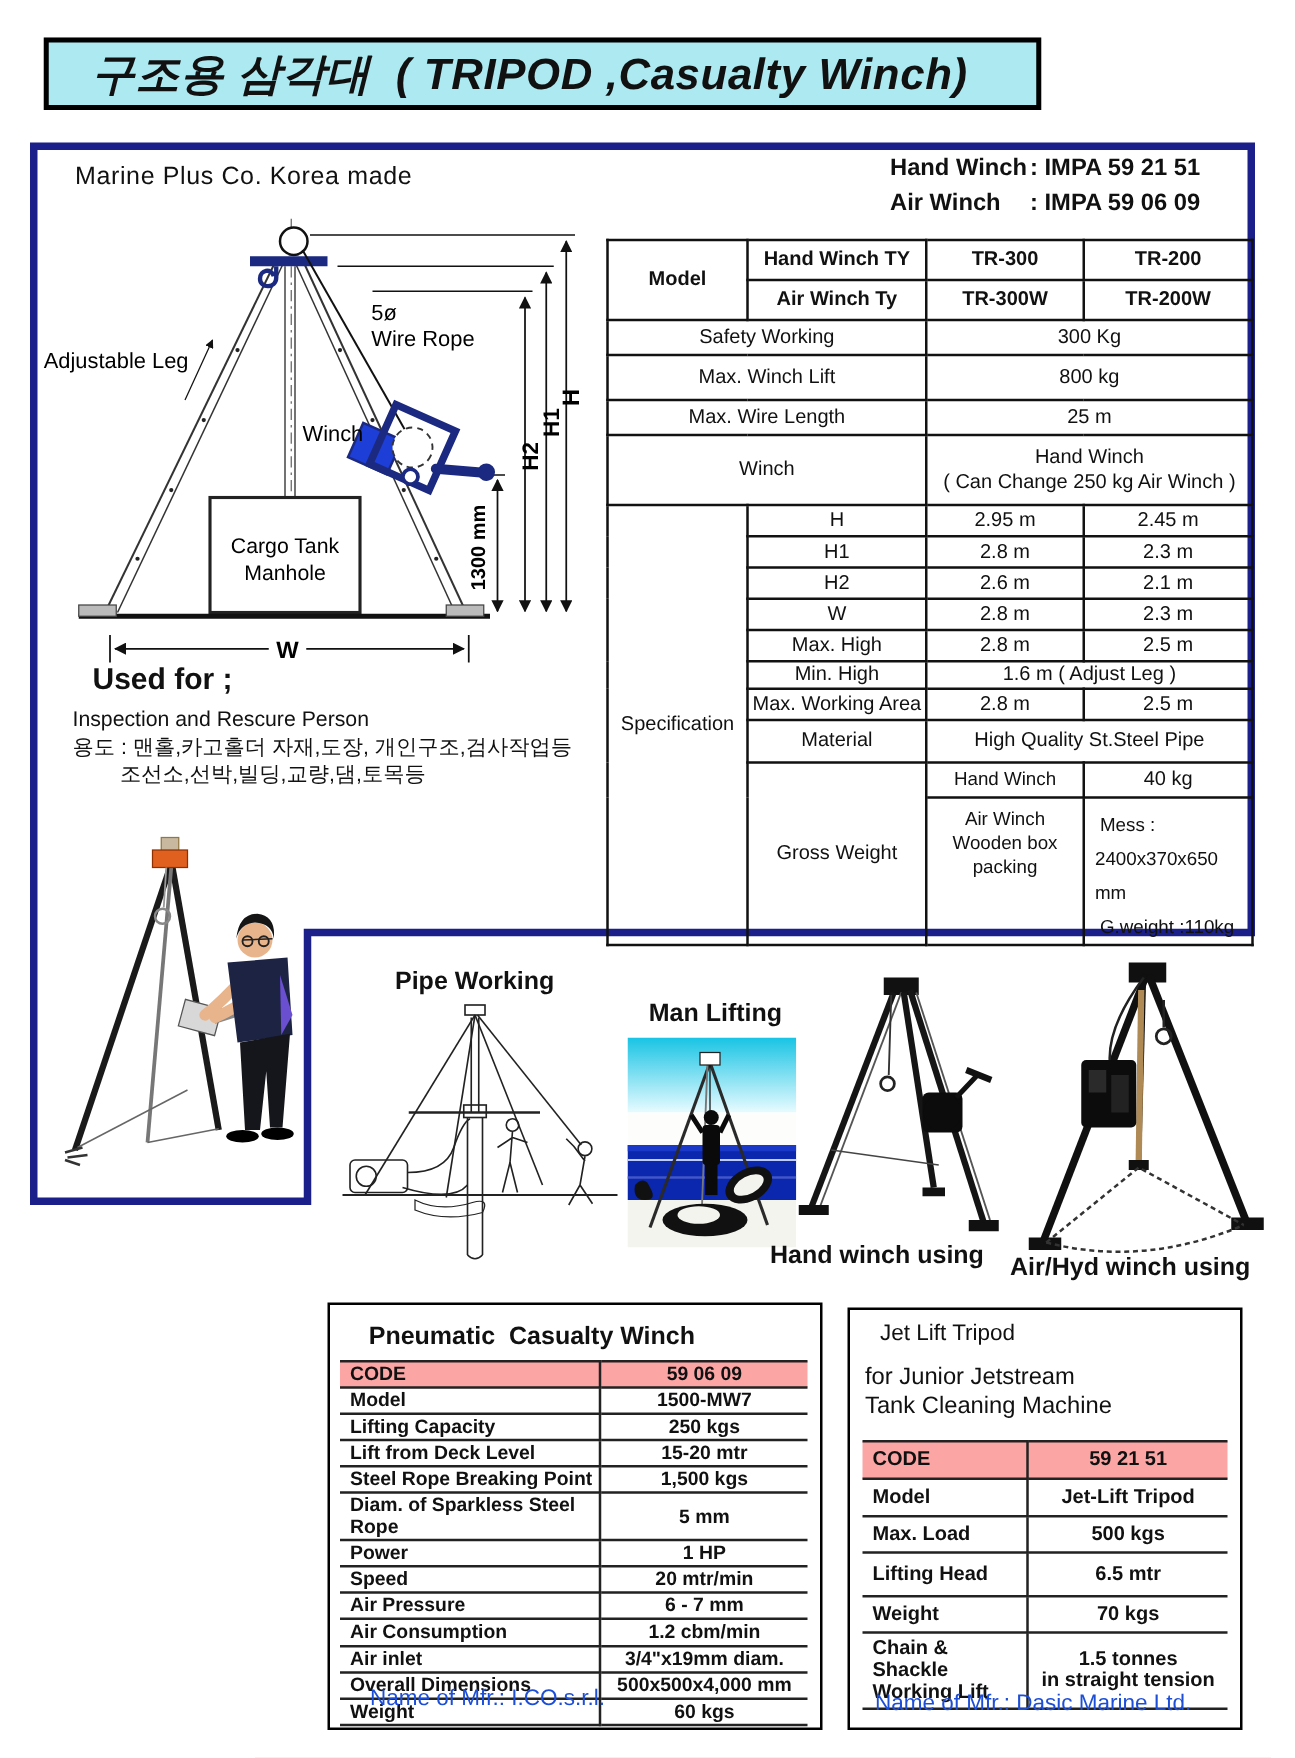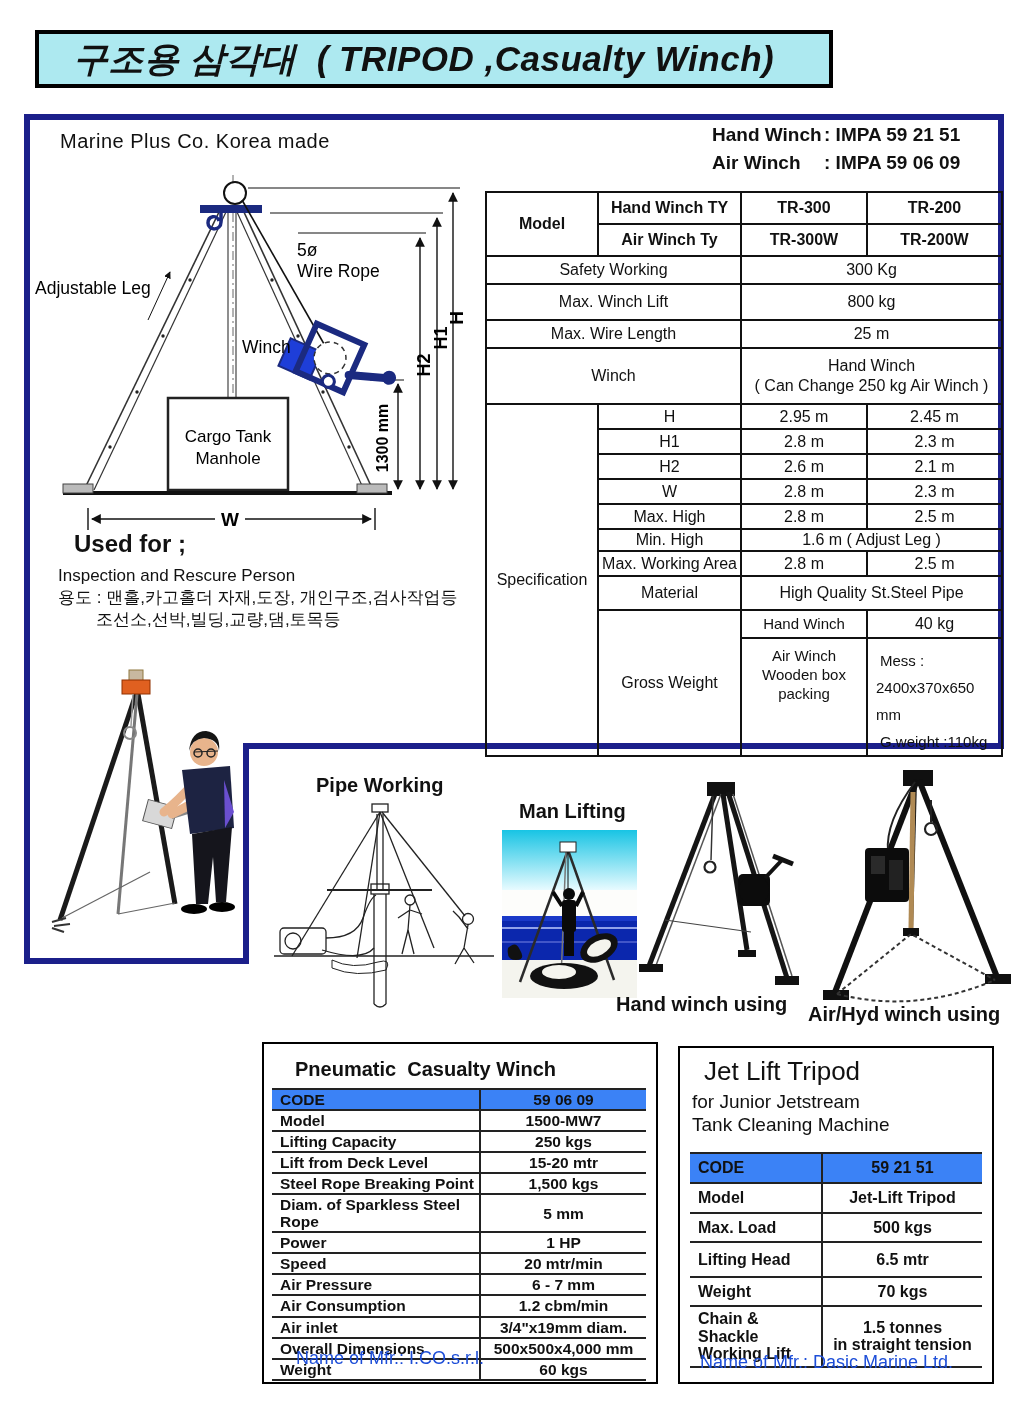--- a/index.html
+++ b/index.html
@@ -32,30 +32,30 @@
   .usedfor .indent{margin-left:38px;}
 
   
   .g-label{font-size:20px;}
   .w600{font-weight:600;} .w700{font-weight:bold;}
 
   
   .pbox{left:262px;top:1042px;width:396px;height:342px;border:2px solid #000;box-sizing:border-box;}
   .jbox{left:678px;top:1046px;width:316px;height:338px;border:2px solid #000;box-sizing:border-box;}
   .pbox-title{left:295px;top:1058px;font-size:20px;font-weight:600;white-space:pre;}
-  .jbox-title{left:704px;top:1056px;font-size:26px;}
+  .jbox-title{left:704px;top:1056px;font-size:18px;}
   .jbox-sub{left:692px;top:1090px;font-size:19px;line-height:23px;}
   .mfr{font-size:18px;color:#1d4ed8;}
 
   .mini{border-collapse:collapse;table-layout:fixed;}
   .mini td{border-top:2px solid #222;border-bottom:2px solid #222;font-weight:bold;
            font-size:16px;line-height:1.1;padding:1px 4px;}
   .mini td.lab{border-right:2px solid #222;padding-left:8px;}
   .mini td.val{text-align:center;}
-  .mini tr.hl td{background:#3b82f6;}
+  .mini tr.hl td{background:#fca5a5;}
   .ptable{left:272px;top:1088px;width:374px;}
   .ptable td{font-size:15.5px;}
   .jtable{left:690px;top:1152px;width:292px;}
   .jtable td{padding:3px 4px;}
 
   svg text{font-family:"Liberation Sans",sans-serif;}
 </style>
 </head>
 <body>
 

